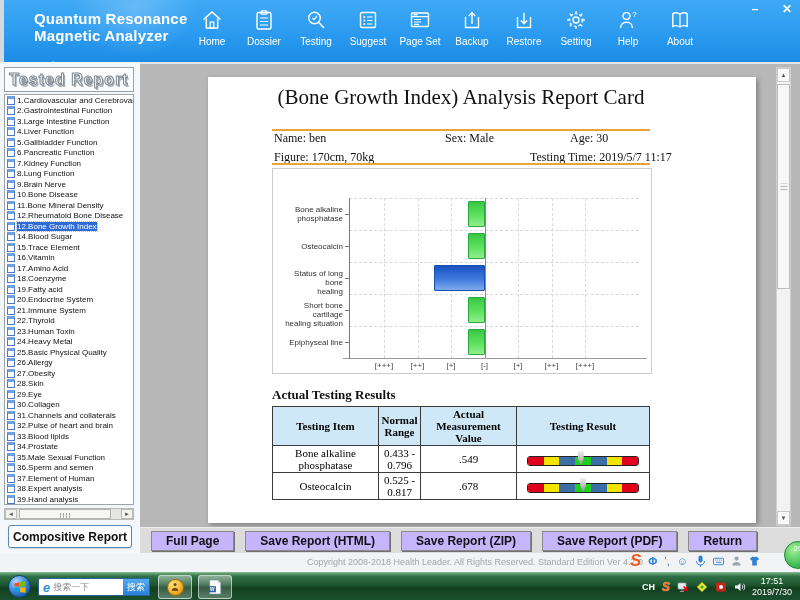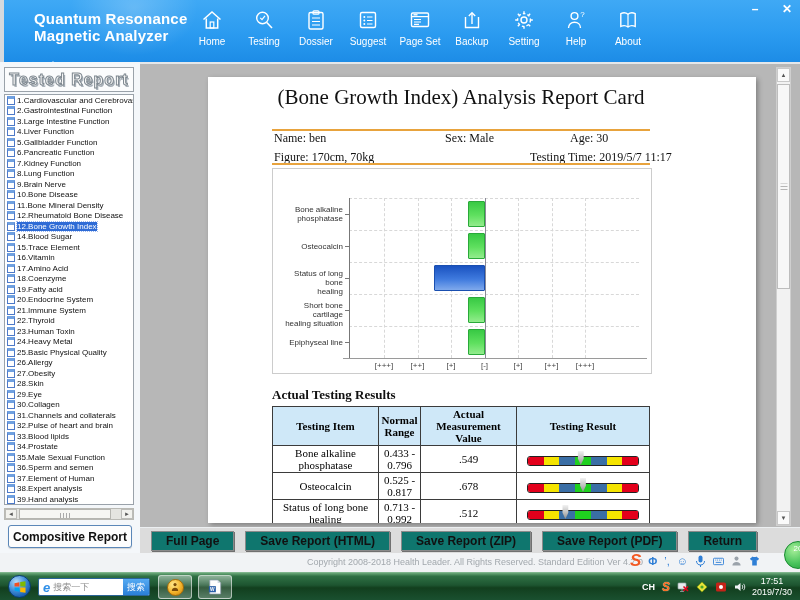--- a/index.html
+++ b/index.html
@@ -71,21 +71,21 @@
   .rbar { position:relative; width:112px; height:10px; margin:4px auto 0; border:1px solid #222; border-radius:3px; display:flex; overflow:visible; }
   .rseg { flex:1; height:100%; }
   .rseg:first-child { border-radius:2px 0 0 2px; } .rseg:last-child { border-radius:0 2px 2px 0; }
   .pointer { position:absolute; top:-6px; width:9px; height:14px;
     background:linear-gradient(180deg,#f2f2f2,#b9b9b9 60%,#8f8f8f);
     clip-path:polygon(18% 0,82% 0,82% 55%,50% 100%,18% 55%);
     filter:drop-shadow(0 0 .6px #444); }
 
   
   .btn-strip { position:absolute; left:140px; top:527px; width:660px; height:26px; background:#dcdcdc; border-top:1px solid #eceff1; display:flex; align-items:center; }
-  .fbtn { margin-left:11px; height:20px; padding:0 14px; background:#0f766e; border:1px solid #8a8a8a;
+  .fbtn { margin-left:11px; height:20px; padding:0 14px; background:#c4b5fd; border:1px solid #8a8a8a;
     box-shadow:1px 1px 0 #707070; font-size:12px; font-weight:600; color:#111; display:flex; align-items:center; cursor:pointer; white-space:nowrap; }
   .copy-bar { position:absolute; left:0; top:553px; width:800px; height:19px; background:#f1f3f5; }
   .copy-text { position:absolute; left:150px; width:650px; top:4px; text-align:center; font-size:9px; color:#a2a8ad; }
 
   
   .langbar { position:absolute; right:40px; top:551px; height:20px; display:flex; align-items:center; gap:7px; z-index:5; }
   .sogou-s { color:#f15a24; font-weight:bold; font-size:17px; font-style:italic; text-shadow:0 0 1px #fff; cursor:pointer; }
   .lb-ic { color:#2f7fd6; font-size:11px; line-height:12px; cursor:pointer; }
   .lb-ic svg { width:11px; height:12px; display:block; }
   .green-ball { position:absolute; left:784px; top:541px; width:28px; height:28px; border-radius:50%;
@@ -139,33 +139,33 @@
         <div class="nav-item">
           <span class="nicon"><svg viewBox="0 0 24 24">
               <path d="M3.5 11.5 L12 4 L20.5 11.5" fill="none" stroke="#fff" stroke-width="1.5"></path>
               <path d="M6.3 10.6 V20 H17.7 V10.6" fill="none" stroke="#fff" stroke-width="1.5"></path>
               <rect x="10.2" y="14" width="3.6" height="6" fill="none" stroke="#fff" stroke-width="1.2"></rect>
             </svg></span>
           <span class="nlabel">Home</span>
         </div>
         <div class="nav-item">
           <span class="nicon"><svg viewBox="0 0 24 24">
+              <rect x="5" y="4.5" width="14" height="16.5" rx="1.5" fill="none" stroke="#fff" stroke-width="1.4"></rect>
+              <rect x="9" y="2.8" width="6" height="3.4" rx="1" fill="none" stroke="#fff" stroke-width="1.2"></rect>
+              <path d="M8 10h8M8 13.5h8M8 17h8" stroke="#fff" stroke-width="1.2"></path>
+            </svg></span>
+          <span class="nlabel">Dossier</span>
+        </div>
+        <div class="nav-item">
+          <span class="nicon"><svg viewBox="0 0 24 24">
               <circle cx="10.5" cy="10" r="5.8" fill="none" stroke="#fff" stroke-width="1.4"></circle>
               <path d="M14.8 14.5 L20 20" stroke="#fff" stroke-width="1.6"></path>
               <path d="M8.3 9.8 L10 11.6 L13 7.8" fill="none" stroke="#fff" stroke-width="1.2"></path>
             </svg></span>
           <span class="nlabel">Testing</span>
-        </div>
-        <div class="nav-item">
-          <span class="nicon"><svg viewBox="0 0 24 24">
-              <rect x="5" y="4.5" width="14" height="16.5" rx="1.5" fill="none" stroke="#fff" stroke-width="1.4"></rect>
-              <rect x="9" y="2.8" width="6" height="3.4" rx="1" fill="none" stroke="#fff" stroke-width="1.2"></rect>
-              <path d="M8 10h8M8 13.5h8M8 17h8" stroke="#fff" stroke-width="1.2"></path>
-            </svg></span>
-          <span class="nlabel">Dossier</span>
         </div>
         <div class="nav-item">
           <span class="nicon"><svg viewBox="0 0 24 24">
               <rect x="4.5" y="4.5" width="15" height="15" rx="1.5" fill="none" stroke="#fff" stroke-width="1.4"></rect>
               <circle cx="8.3" cy="9" r="1" fill="#fff"></circle>
               <circle cx="8.3" cy="12.5" r="1" fill="#fff"></circle>
               <circle cx="8.3" cy="16" r="1" fill="#fff"></circle>
               <path d="M11 9h5.5M11 12.5h5.5M11 16h5.5" stroke="#fff" stroke-width="1.2"></path>
             </svg></span>
           <span class="nlabel">Suggest</span>
@@ -179,20 +179,28 @@
             </svg></span>
           <span class="nlabel">Page Set</span>
         </div>
         <div class="nav-item">
           <span class="nicon"><svg viewBox="0 0 24 24">
               <path d="M5.5 9 V19.5 H18.5 V9" fill="none" stroke="#fff" stroke-width="1.4"></path>
               <path d="M12 16 V5" stroke="#fff" stroke-width="1.4"></path>
               <path d="M8.8 8 L12 4.8 L15.2 8" fill="none" stroke="#fff" stroke-width="1.4"></path>
             </svg></span>
           <span class="nlabel">Backup</span>
+        </div>
+        <div class="nav-item">
+          <span class="nicon"><svg viewBox="0 0 24 24">
+              <path d="M5.5 9 V19.5 H18.5 V9" fill="none" stroke="#fff" stroke-width="1.4"></path>
+              <path d="M12 4.8 V15.5" stroke="#fff" stroke-width="1.4"></path>
+              <path d="M8.8 12.5 L12 15.7 L15.2 12.5" fill="none" stroke="#fff" stroke-width="1.4"></path>
+            </svg></span>
+          <span class="nlabel">Restore</span>
         </div>
         <div class="nav-item">
           <span class="nicon"><svg viewBox="0 0 24 24">
               <circle cx="12" cy="12" r="3" fill="none" stroke="#fff" stroke-width="1.4"></circle>
               <circle cx="12" cy="12" r="6.4" fill="none" stroke="#fff" stroke-width="1.4" stroke-dasharray="2.6 2.1"></circle>
               <g stroke="#fff" stroke-width="1.4">
                 <path d="M12 3.2v2.4M12 18.4v2.4M3.2 12h2.4M18.4 12h2.4M5.8 5.8l1.7 1.7M16.5 16.5l1.7 1.7M18.2 5.8l-1.7 1.7M7.5 16.5l-1.7 1.7"></path>
               </g>
             </svg></span>
           <span class="nlabel">Setting</span>
@@ -500,37 +508,20 @@
                   <div class="rseg" style="background: rgb(245, 228, 0);"></div>
                   <div class="rseg" style="background: rgb(58, 110, 165);"></div>
                   <div class="rseg" style="background: rgb(31, 208, 31);"></div>
                   <div class="rseg" style="background: rgb(58, 110, 165);"></div>
                   <div class="rseg" style="background: rgb(245, 228, 0);"></div>
                   <div class="rseg" style="background: rgb(227, 0, 27);"></div>
                   <div class="pointer" style="left: calc(50% - 4.5px);"></div>
                 </div>
               </td>
             </tr>
-            <tr>
-              <td>Status of long bone healing</td>
-              <td>0.713 - 0.992</td>
-              <td>.512</td>
-              <td>
-                <div class="rbar">
-                  <div class="rseg" style="background: rgb(227, 0, 27);"></div>
-                  <div class="rseg" style="background: rgb(245, 228, 0);"></div>
-                  <div class="rseg" style="background: rgb(58, 110, 165);"></div>
-                  <div class="rseg" style="background: rgb(31, 208, 31);"></div>
-                  <div class="rseg" style="background: rgb(58, 110, 165);"></div>
-                  <div class="rseg" style="background: rgb(245, 228, 0);"></div>
-                  <div class="rseg" style="background: rgb(227, 0, 27);"></div>
-                  <div class="pointer" style="left: calc(34% - 4.5px);"></div>
-                </div>
-              </td>
-            </tr>
           </tbody>
       </table>
     </div>
     <div class="vscroll">
       <div class="vs-btn" style="top:0">▲</div>
       <div class="vs-thumb">
           <div class="vs-grip"></div>
         </div>
       <div class="vs-btn" style="bottom:0">▼</div>
     </div>

